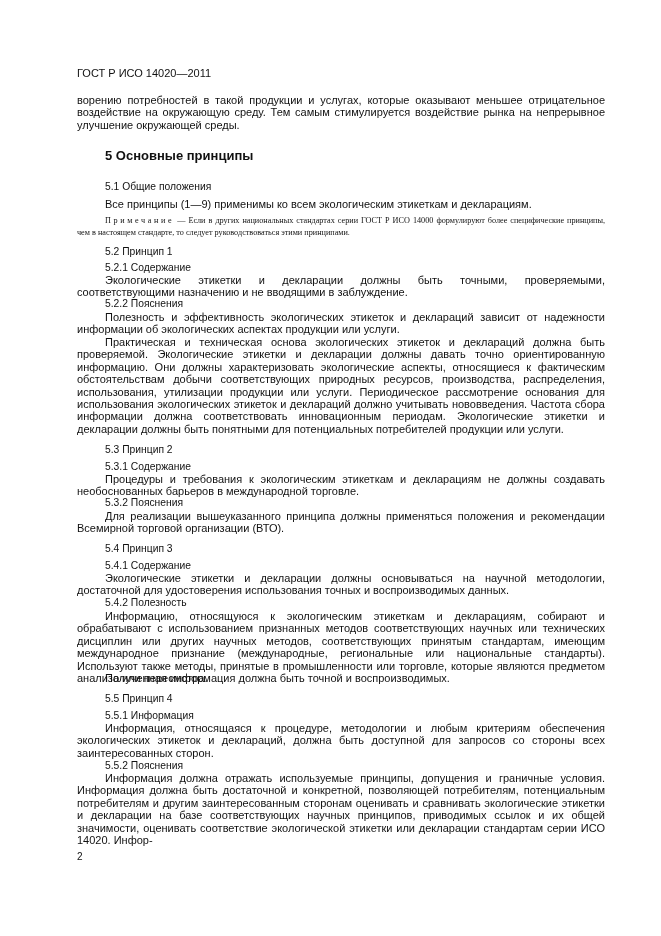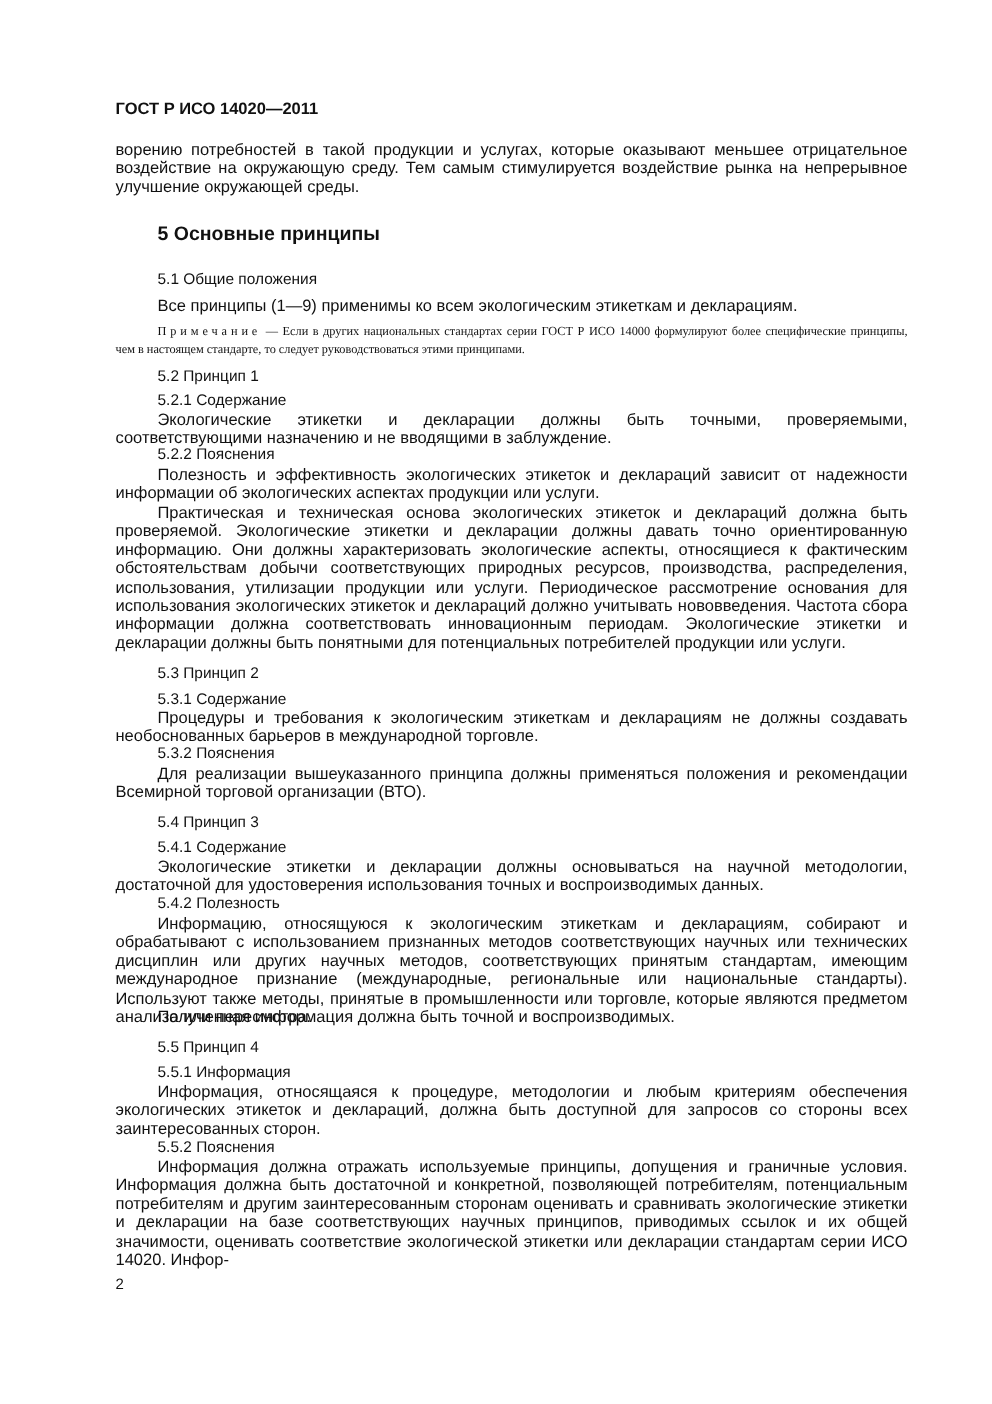--- a/index.html
+++ b/index.html
@@ -1,19 +1,19 @@
 <!DOCTYPE html>
 <html><head>
 <meta charset="utf-8">
 <style>
   html, body { margin: 0; padding: 0; background: #ffffff; }
   body { width: 661px; height: 936px; position: relative; overflow: hidden;
          font-family: "Liberation Sans", sans-serif; color: #111; }
   .page { position: absolute; left: 77px; top: 0; width: 528px; }
-  .hdr { position: absolute; left: 77px; top: 67px; font-weight: bold; font-size: 11px; }
+  .hdr { position: absolute; left: 77px; top: 67px; font-weight: normal; font-size: 11px; }
   .p { font-size: 11px; line-height: 12.4px; text-align: justify; margin: 0; }
   .ind { text-indent: 28px; }
   .abs { position: absolute; left: 0; width: 528px; }
   .h1 { font-weight: bold; font-size: 13px; padding-left: 28px; }
   .h2 { font-weight: normal; font-size: 10.3px; padding-left: 28px; }
   .note { font-size: 8.2px; line-height: 12.2px; text-align: justify; margin: 0; font-family: Liberation Serif, serif; }
   .spaced { letter-spacing: 2.6px; }
   .pnum { position: absolute; left: 77px; top: 851px; font-size: 10px; }
 </style>
 </head>

